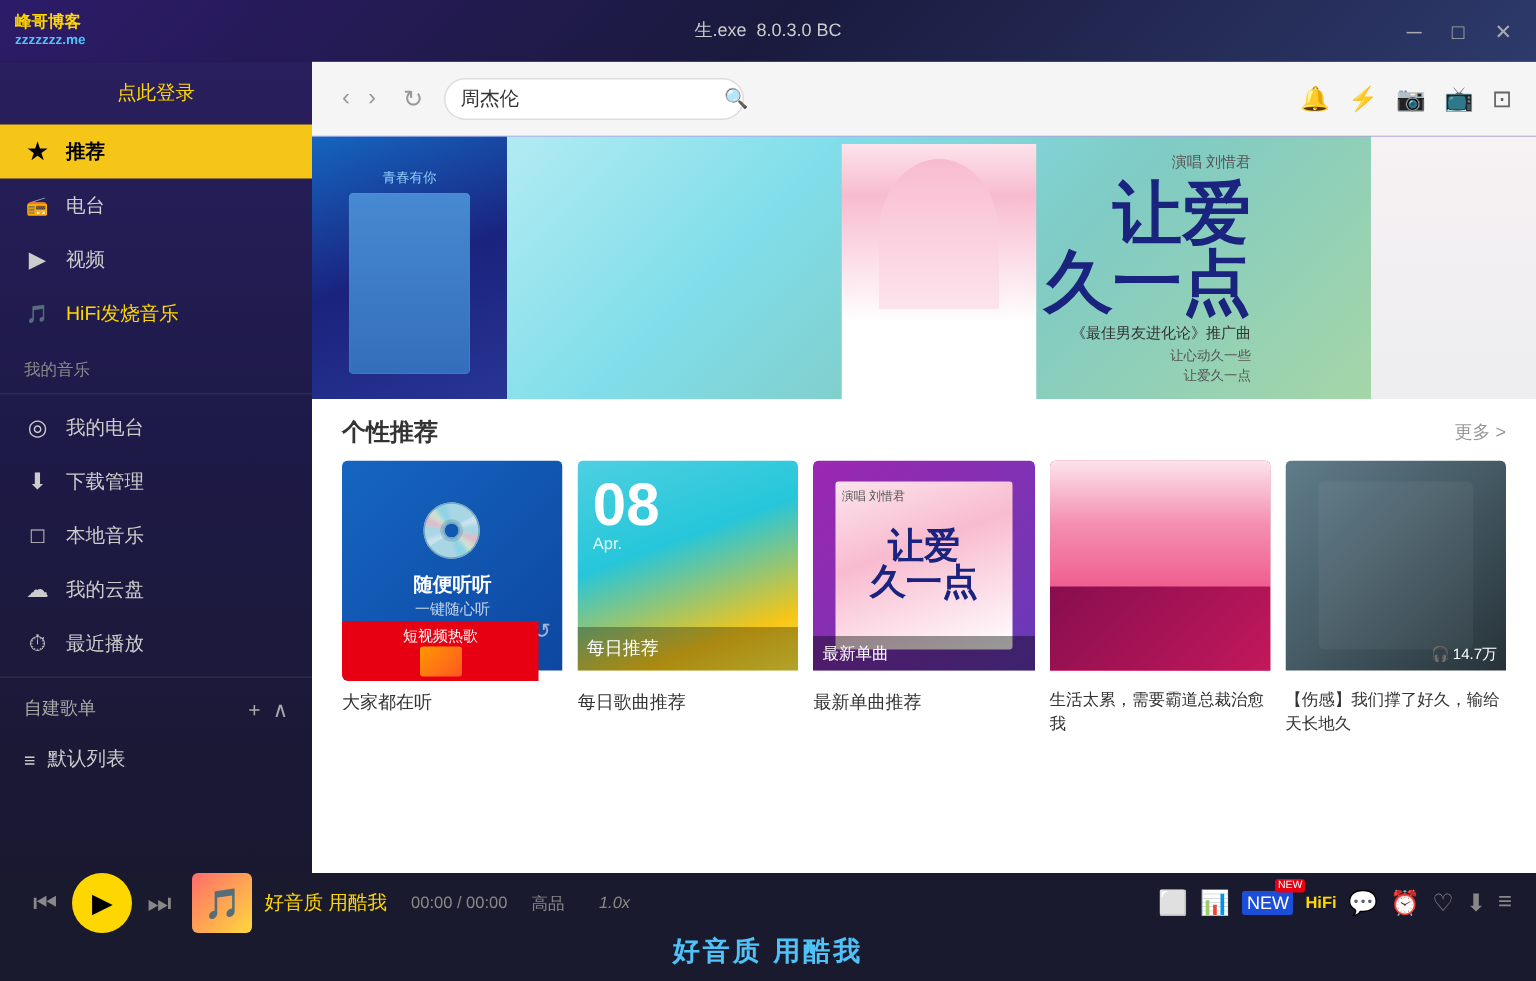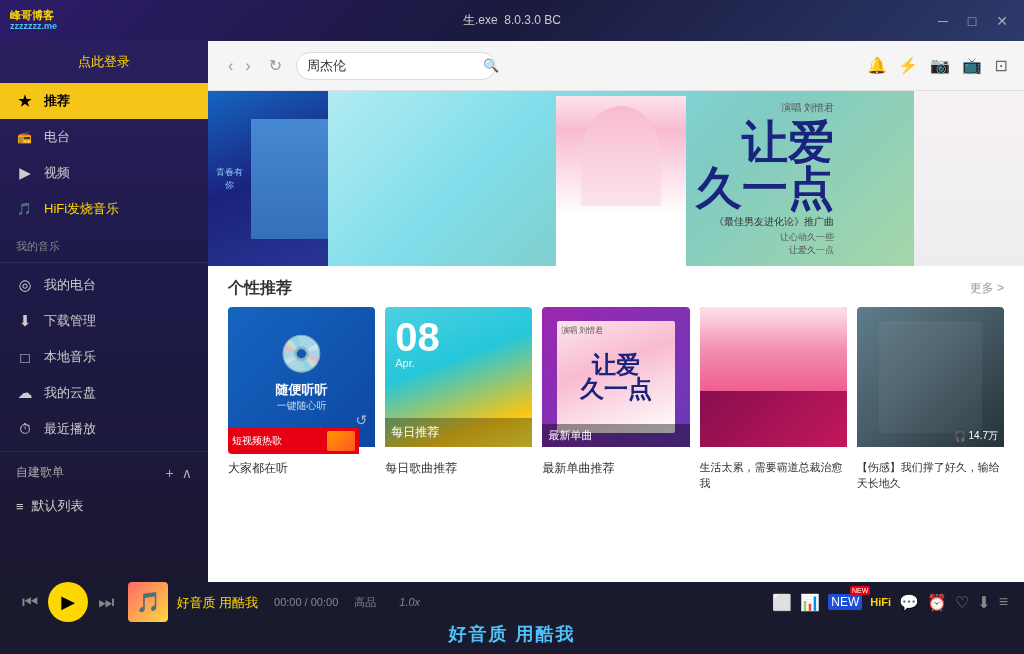--- a/index.html
+++ b/index.html
@@ -147,27 +147,27 @@
     
     .banner-section {
       width: 100%;
       height: 175px;
       background: linear-gradient(135deg, #667eea 0%, #764ba2 100%);
       position: relative;
       overflow: hidden;
       display: flex;
     }
     .banner-left {
-      width: 120px;
+      width: 130px;
       height: 100%;
       background: linear-gradient(135deg, #1a237e 0%, #283593 50%, #3949ab 100%);
       position: relative;
       overflow: hidden;
       display: flex;
-      flex-direction: row;
+      flex-direction: column;
       align-items: center;
       justify-content: center;
     }
     .banner-main {
       flex: 1;
       background: linear-gradient(160deg, #b2dfdb 0%, #80cbc4 30%, #4db6ac 60%, #80deea 100%);
       position: relative;
       display: flex;
       align-items: center;
       justify-content: center;
@@ -314,20 +314,21 @@
       bottom: 0;
       left: 0;
       right: 16px;
       background: #e60012;
       color: #fff;
       font-size: 10px;
       padding: 3px 4px;
       display: flex;
       align-items: center;
       justify-content: space-between;
+      flex-direction: column;
     }
     .short-badge-thumb {
       width: 32px; height: 24px;
       border-radius: 2px;
       background: linear-gradient(135deg, #ff9800 0%, #ff5722 100%);
     }
   </style>
 </head>
 <body>
 

